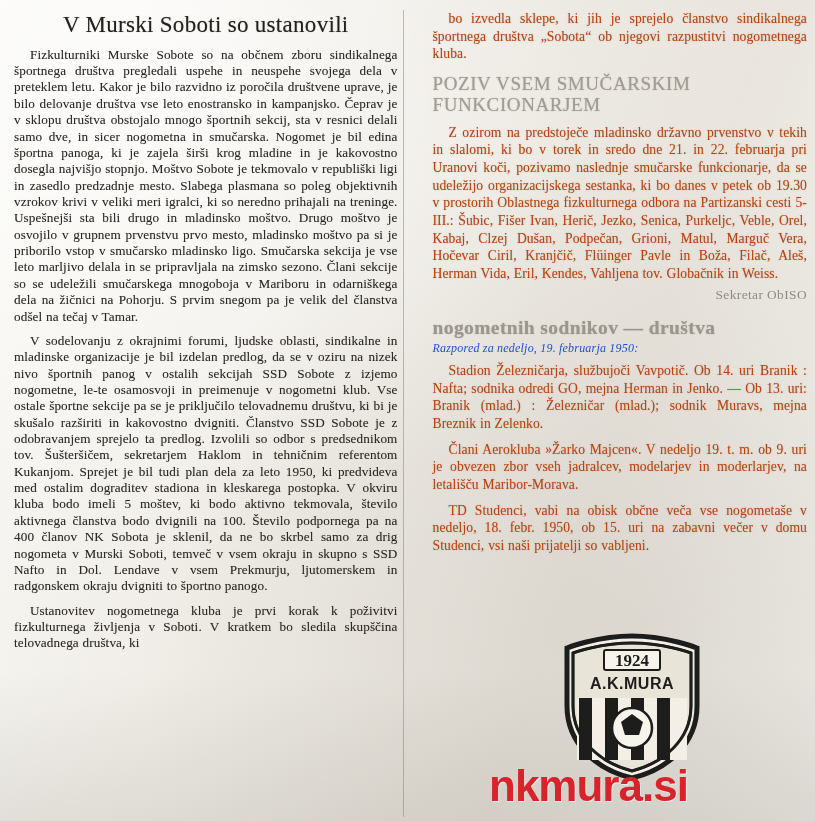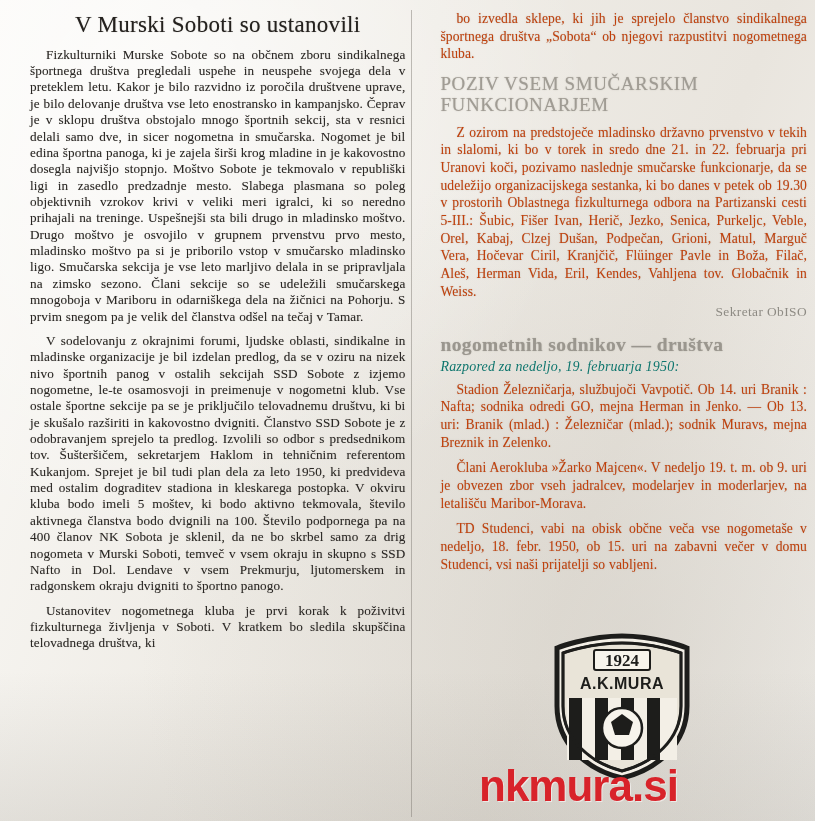--- a/index.html
+++ b/index.html
@@ -27,21 +27,21 @@
       radial-gradient(circle at 78% 78%, rgba(190,185,175,0.35) 0%, rgba(255,255,255,0) 55%),
       linear-gradient(110deg, #fbfaf7 0%, #efece6 40%, #e9e5de 70%, #f4f2ee 100%);
     pointer-events: none;
   }
   .columns {
     position: relative;
     display: flex;
     width: 815px;
     height: 821px;
     box-sizing: border-box;
-    padding: 10px 8px 4px 30px;
+    padding: 10px 8px 4px 14px;
     gap: 18px;
   }
   .col {
     position: relative;
     box-sizing: border-box;
   }
   .col-left {
     width: 392px;
     padding-right: 6px;
     border-right: 1px solid rgba(120,115,108,0.45);
@@ -102,33 +102,33 @@
   .section-title {
     font-size: 19.5px;
     line-height: 1.15;
     color: #9a968e;
     margin: 14px 0 2px 0;
     letter-spacing: 0.4px;
     text-shadow: 0 0 1.2px rgba(165,161,153,0.8);
   }
   .section-title .l2 { display: block; }
   .section-sub {
-    font-size: 14px;
+    font-size: 12px;
     font-style: italic;
-    color: #0f766e;
+    color: #1d4ed8;
     margin: 2px 0 6px 0;
     letter-spacing: 0.2px;
   }
   .indent-para {
     text-indent: 16px;
   }
   
   #watermark {
     position: absolute;
-    right: 16px;
+    right: 6px;
     bottom: 4px;
     width: 330px;
     height: 185px;
     pointer-events: none;
   }
   .crest {
     position: absolute;
     left: 78px;
     top: 0px;
     width: 150px;

